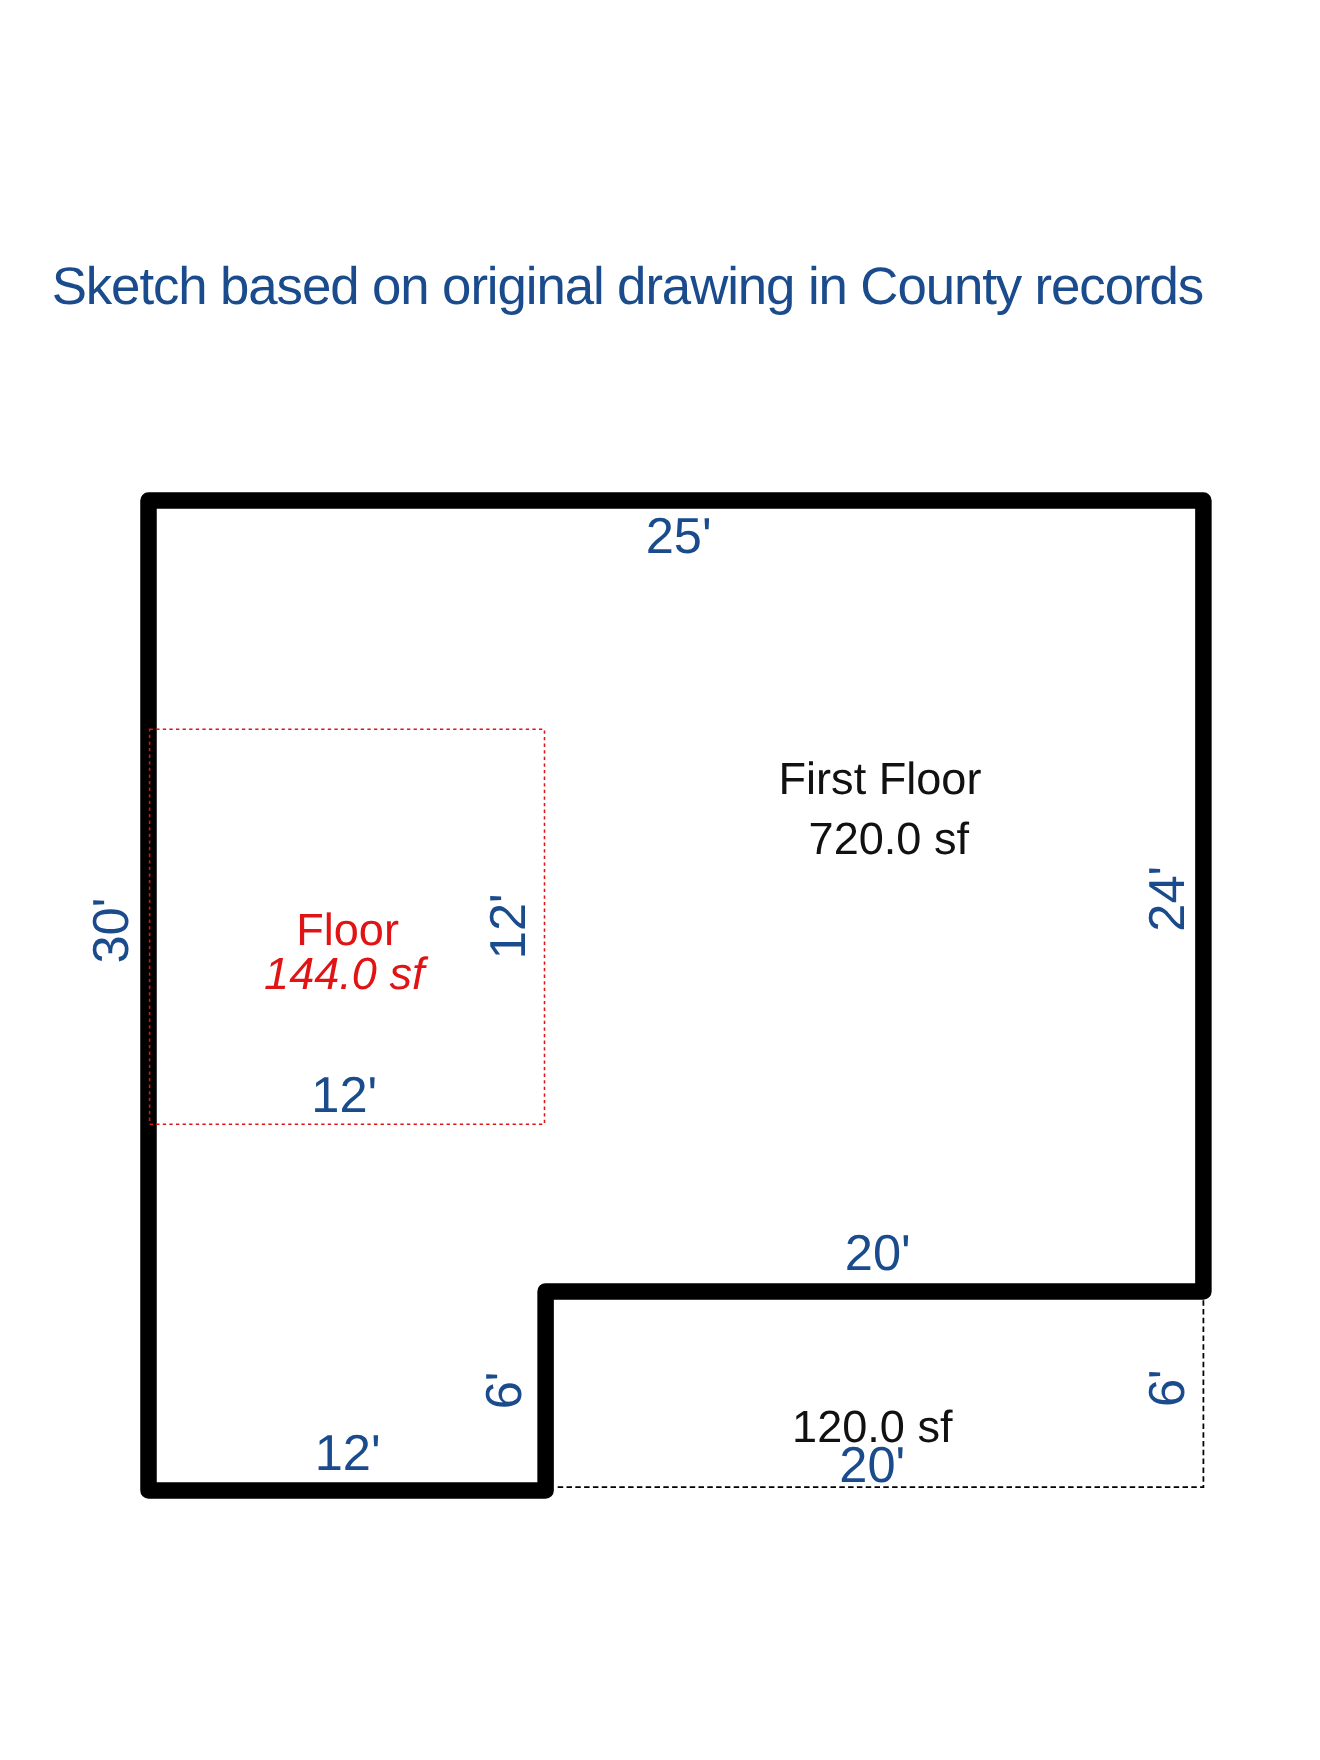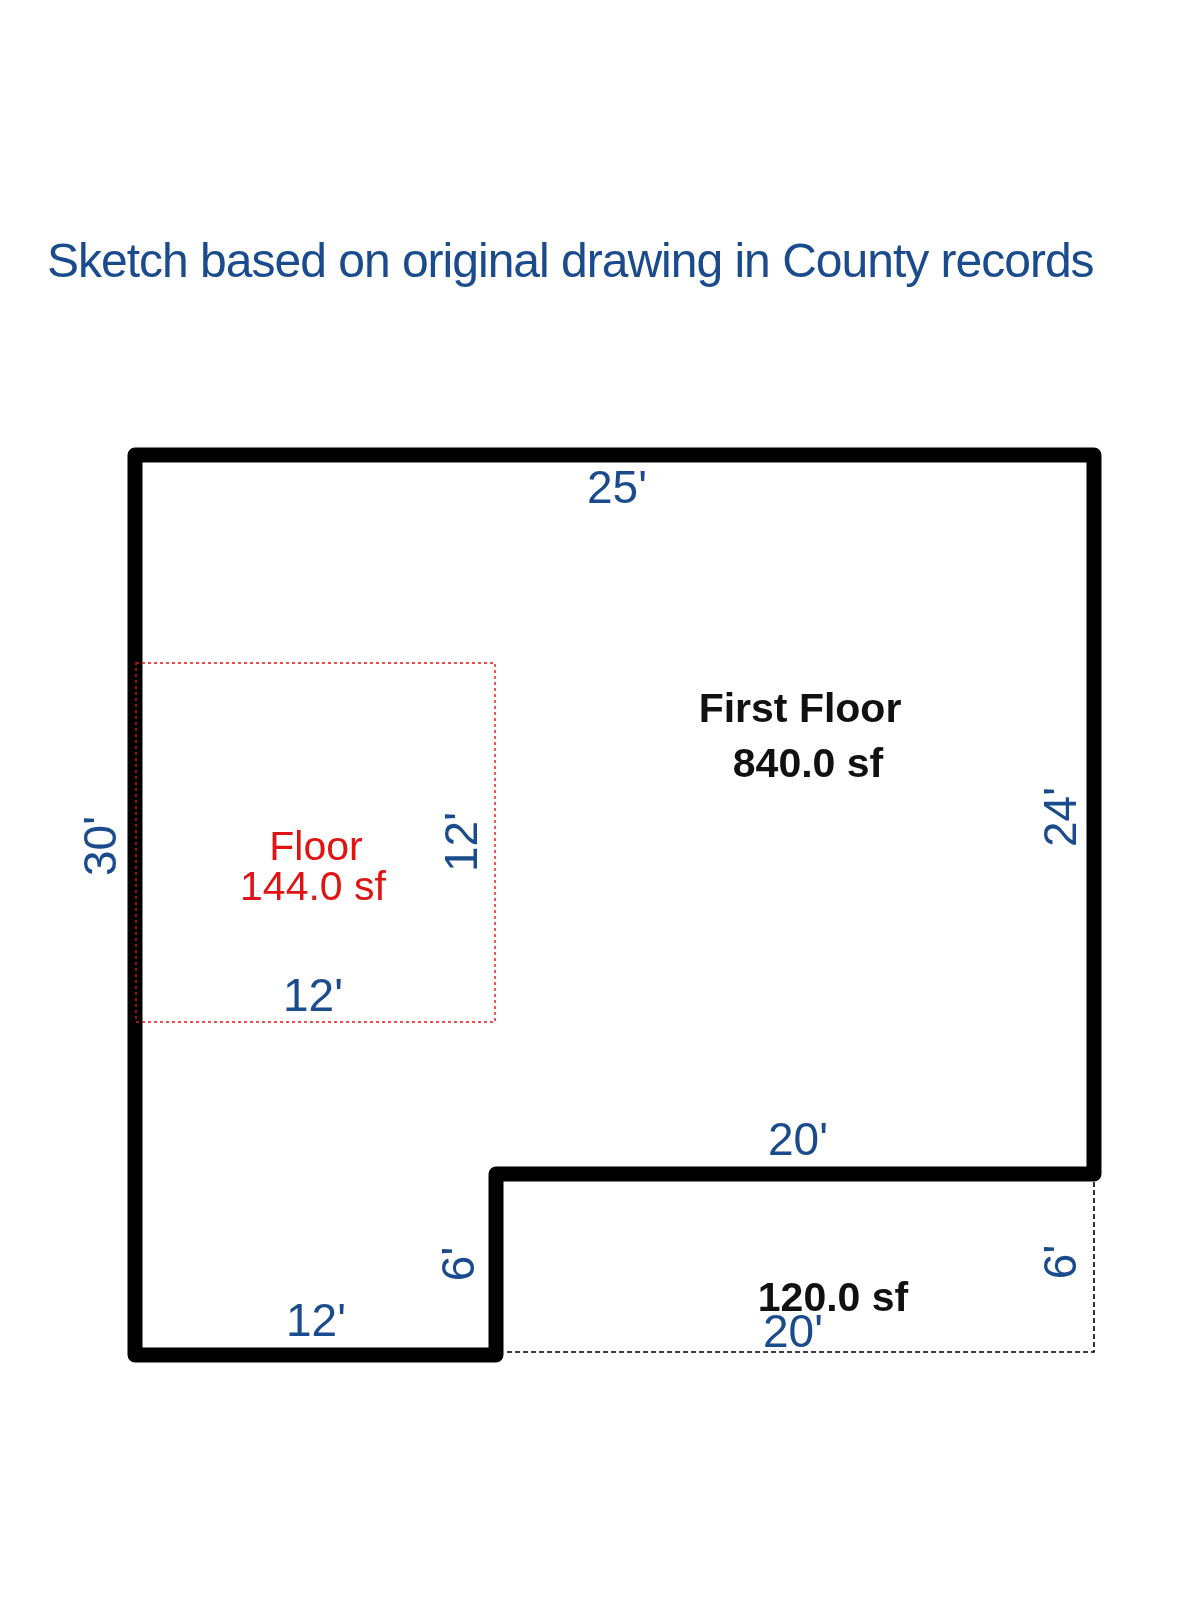--- a/index.html
+++ b/index.html
@@ -58,21 +58,20 @@
     line-height: 1;
   }
   .lbl.rot { transform: translate(-50%, -50%) rotate(-90deg); }
   .dim {
     font-size: 46px;
     color: var(--dimension-blue);
   }
   .room {
     font-size: 41px;
     color: var(--room-text-black);
-    font-weight: bold;
   }
   .loft-txt {
     font-size: 41px;
     color: var(--loft-red);
   }
 </style>
 </head>
 <body>
 
 <div class="page">
@@ -93,20 +92,20 @@
   <div class="lbl dim rot" style="left:1060px; top:817px;">24'</div>
   <div class="lbl dim rot" style="left:461px; top:842px;">12'</div>
   <div class="lbl dim" style="left:313px; top:995px;">12'</div>
   <div class="lbl dim" style="left:798px; top:1139px;">20'</div>
   <div class="lbl dim rot" style="left:458px; top:1264px;">6'</div>
   <div class="lbl dim rot" style="left:1060px; top:1262px;">6'</div>
   <div class="lbl dim" style="left:316px; top:1320px;">12'</div>
   <div class="lbl dim" style="left:793px; top:1331px;">20'</div>
 
   <div class="lbl room" style="left:800px; top:708px;">First Floor</div>
-  <div class="lbl room" style="left:808px; top:763px;">840.0 sf</div>
+  <div class="lbl room" style="left:808px; top:763px;">720.0 sf</div>
 
   <div class="lbl loft-txt" style="left:316px; top:846px;">Floor</div>
-  <div class="lbl loft-txt" style="left:313px; top:886px;">144.0 sf</div>
+  <div class="lbl loft-txt" style="left:313px; top:886px;font-style:italic;">144.0 sf</div>
 
-  <div class="lbl room" style="left:833px; top:1297px;">120.0 sf</div>
+  <div class="lbl room" style="left:793px; top:1297px;">120.0 sf</div>
 
 </div>
 
 </body></html>

